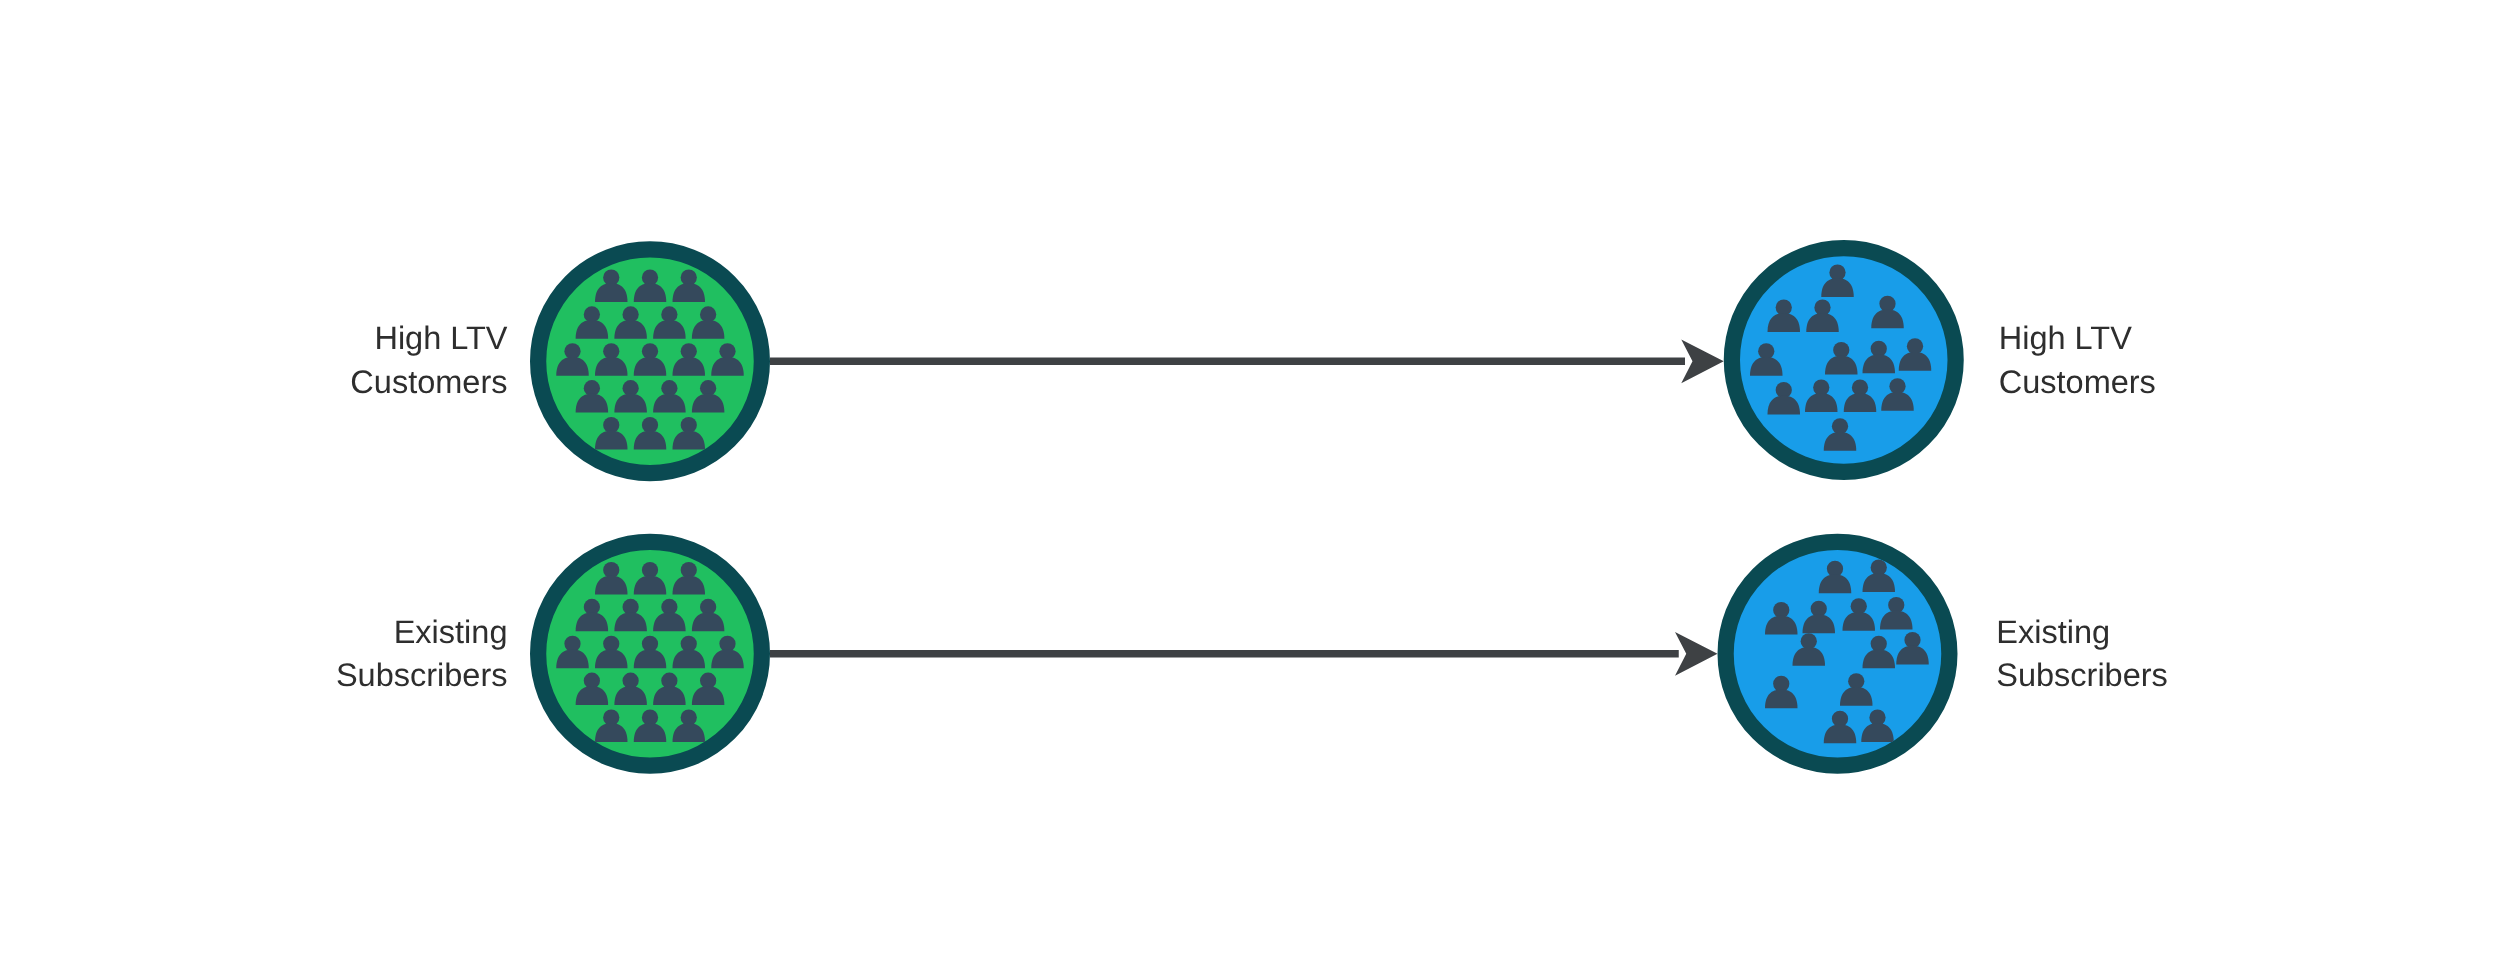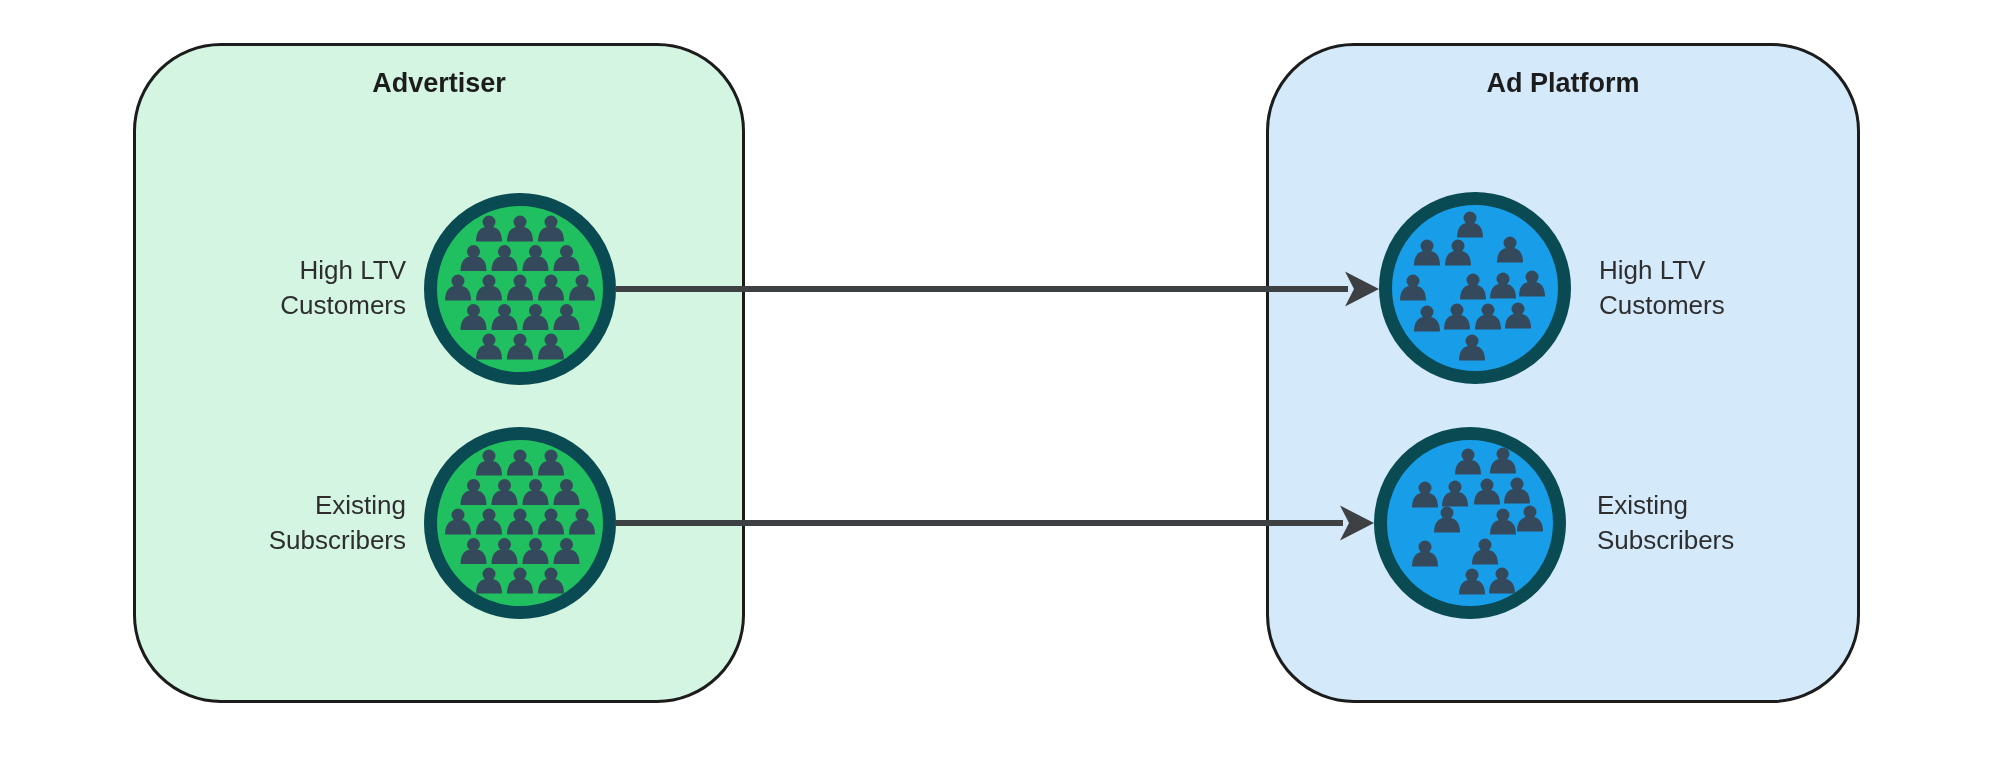--- a/index.html
+++ b/index.html
@@ -85,27 +85,21 @@
   #arrow-ltv { left: 616px; top: 267px; width: 763px; }
   #arrow-sub { left: 616px; top: 501px; width: 758px; }
   .mapping-arrow line { stroke: var(--arrow); stroke-width: 6; }
   .mapping-arrow polygon { fill: var(--arrow); }
 </style>
 </head>
 <body>
 
 <div class="canvas">
 
-  <section class="panel panel-left">
-    <h2 class="panel-title">Advertiser</h2>
-  </section>
-
-  <section class="panel panel-right">
-    <h2 class="panel-title">Ad Platform</h2>
-  </section>
+
 
   <div id="circle-adv-ltv" class="audience-circle audience-green">
     <svg width="166" height="166" viewBox="-83 -83 166 166">
         <g transform="translate(-31,-59)" fill="#35495c">
           <circle cx="0" cy="-8" r="6.5"></circle>
           <path d="M -13 11.5 C -13 -0.5 -6.5 -3.5 0 -3.5 C 6.5 -3.5 13 -0.5 13 11.5 Z"></path>
         </g>
         <g transform="translate(0,-59)" fill="#35495c">
           <circle cx="0" cy="-8" r="6.5"></circle>
           <path d="M -13 11.5 C -13 -0.5 -6.5 -3.5 0 -3.5 C 6.5 -3.5 13 -0.5 13 11.5 Z"></path>

